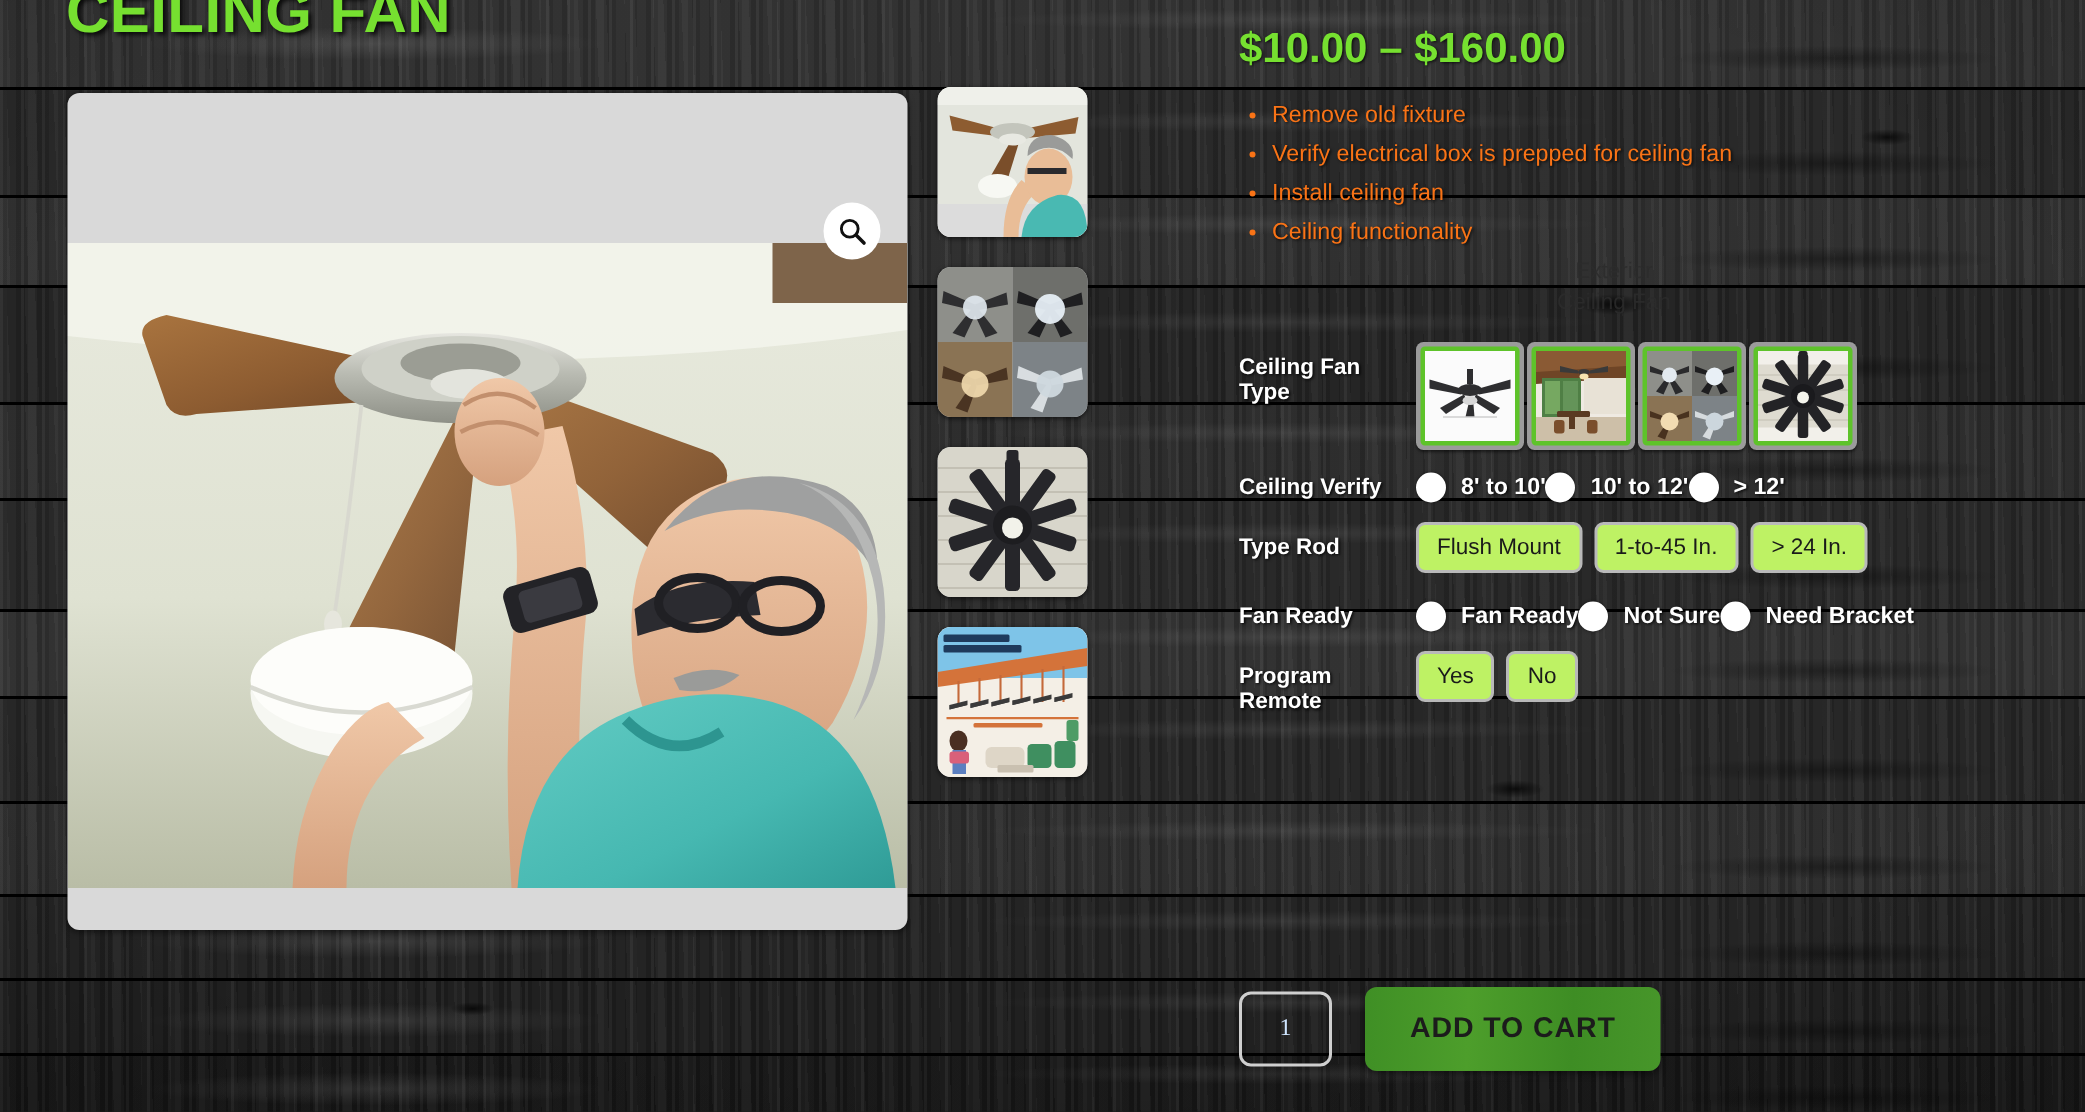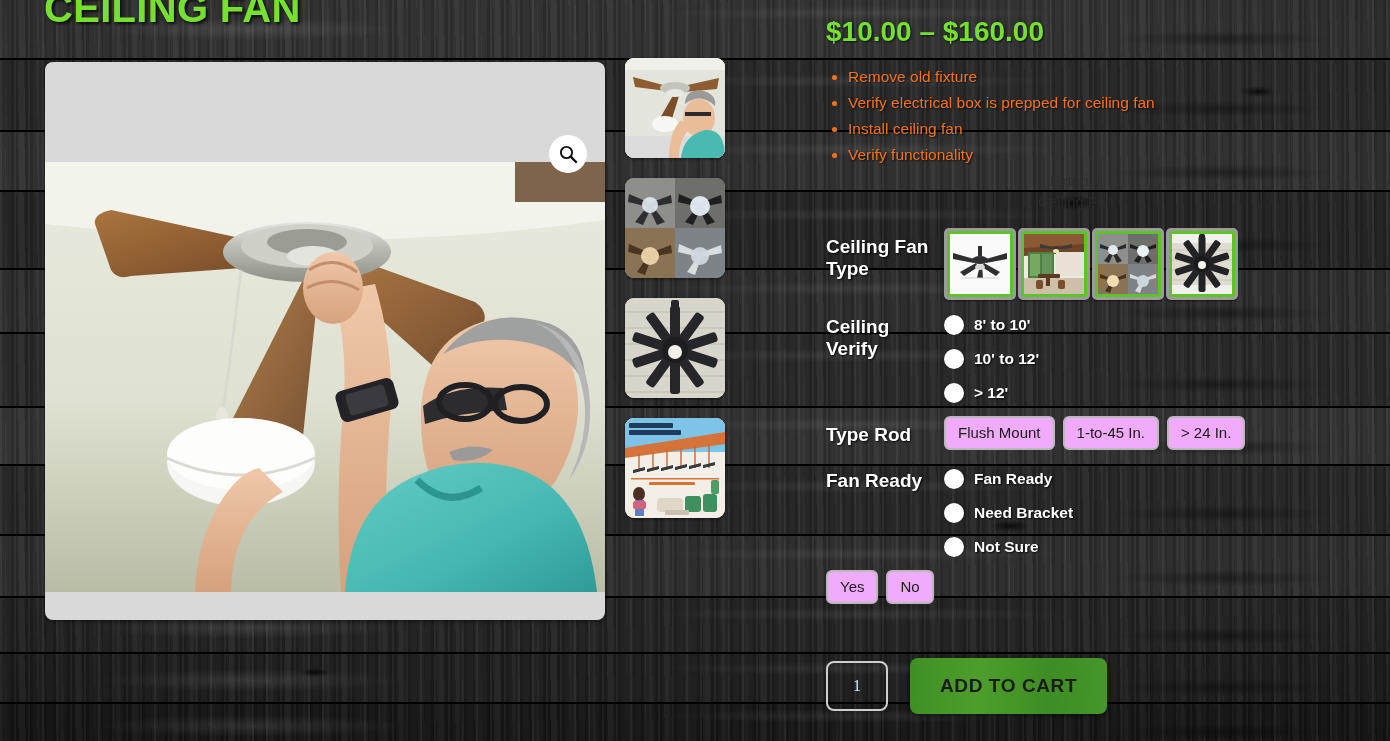--- a/index.html
+++ b/index.html
@@ -94,53 +94,53 @@
     position:absolute; left:212px; top:170px;
     font-size:15px; line-height:21px; color:#2c2c2c; opacity:.85;
     text-align:center; pointer-events:none;
   }
 
   
   #variations{ position:absolute; left:826px; top:228px; width:540px; }
   .variation-row{ display:flex; align-items:flex-start; margin-bottom:6px; }
   .variation-label{
     width:118px; flex:none; padding-top:8px;
-    font-size:19px; font-weight:bold; color:#ffffff;
+    font-size:15px; font-weight:bold; color:#ffffff;
     text-shadow:1px 1px 2px rgba(0,0,0,.85);
   }
   .variation-values{ flex:1; display:flex; flex-wrap:wrap; }
 
   
   .swatch{
     width:72px; height:72px; margin:0 2px 2px 0; padding:3px;
     background:#9b9b9b; border-radius:5px; cursor:pointer;
     box-shadow:0 1px 2px rgba(0,0,0,.5);
   }
   .swatch-inner{
     width:100%; height:100%; border:3px solid #5ec32a; border-radius:3px;
     overflow:hidden; background:#fff; position:relative;
   }
 
   
-  .radio-list{ display:flex; flex-direction:column; }
+  .radio-list{ display:flex; flex-direction:row; }
   .radio-option{
     display:flex; align-items:center; height:34px; cursor:pointer;
   }
   .radio-dot{
     width:20px; height:20px; border-radius:50%; background:#fff;
     flex:none; margin-right:10px; box-shadow:0 0 2px rgba(0,0,0,.6);
   }
   .radio-text{
     font-size:15.5px; font-weight:bold; color:#ffffff;
     text-shadow:1px 1px 2px rgba(0,0,0,.85);
   }
 
   
   .btn-option{
-    display:inline-block; background:#f0abfc; color:#1a1a1a;
+    display:inline-block; background:#bef264; color:#1a1a1a;
     border:2px solid #b9b9b9; border-radius:6px;
     padding:6px 12px; margin:0 8px 6px 0; font-size:15px;
     cursor:pointer; line-height:18px; white-space:nowrap;
   }
 
   
   #cart-row{
     position:absolute; left:826px; top:658px;
     display:flex; align-items:center; gap:22px;
   }
@@ -413,21 +413,21 @@
       </svg>
     </div>
   </div>
 
   <div id="summary">
     <p id="price">$10.00 – $160.00</p>
     <ul id="short-description">
       <li>Remove old fixture</li>
       <li>Verify electrical box is prepped for ceiling fan</li>
       <li>Install ceiling fan</li>
-      <li>Verify functionality</li>
+      <li>Ceiling functionality</li>
     </ul>
     <div id="variation-description">Exterior<br>Ceiling Fan</div>
   </div>
 
   <div id="variations">
 
     <div class="variation-row">
       <div class="variation-label">Ceiling Fan Type</div>
       <div class="variation-values">
 
@@ -577,31 +577,32 @@
     <div class="variation-row">
       <div class="variation-label">Fan Ready</div>
       <div class="variation-values">
         <div class="radio-list">
           <label class="radio-option">
             <span class="radio-dot"></span>
             <span class="radio-text">Fan Ready</span>
           </label>
           <label class="radio-option">
             <span class="radio-dot"></span>
-            <span class="radio-text">Need Bracket</span>
+            <span class="radio-text">Not Sure</span>
           </label>
           <label class="radio-option">
             <span class="radio-dot"></span>
-            <span class="radio-text">Not Sure</span>
+            <span class="radio-text">Need Bracket</span>
           </label>
         </div>
       </div>
     </div>
 
     <div class="variation-row">
+      <div class="variation-label">Program Remote</div>
       <div class="variation-values">
         <span class="btn-option">Yes</span>
         <span class="btn-option">No</span>
       </div>
     </div>
   </div>
 
   <div id="cart-row">
     <input id="quantity-input" type="text" value="1" style="">
     <button id="add-to-cart">ADD TO CART</button>

